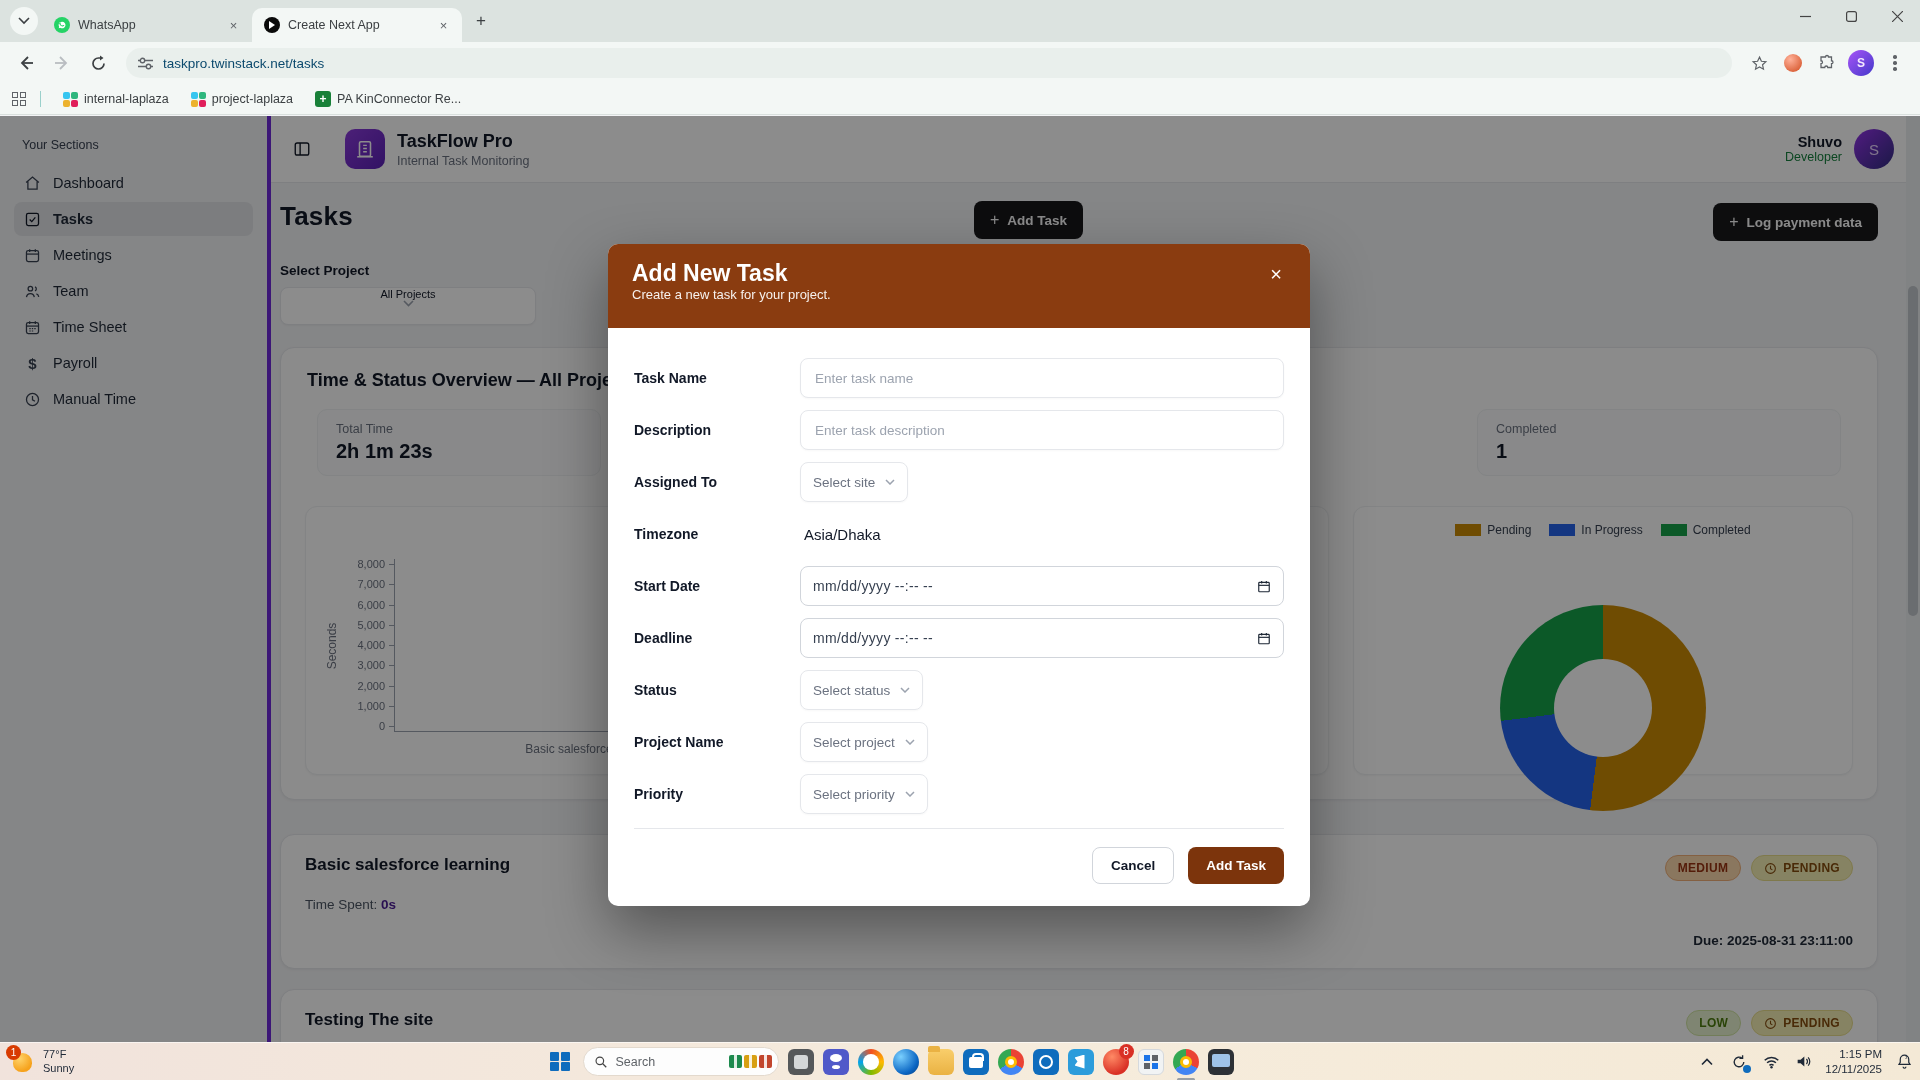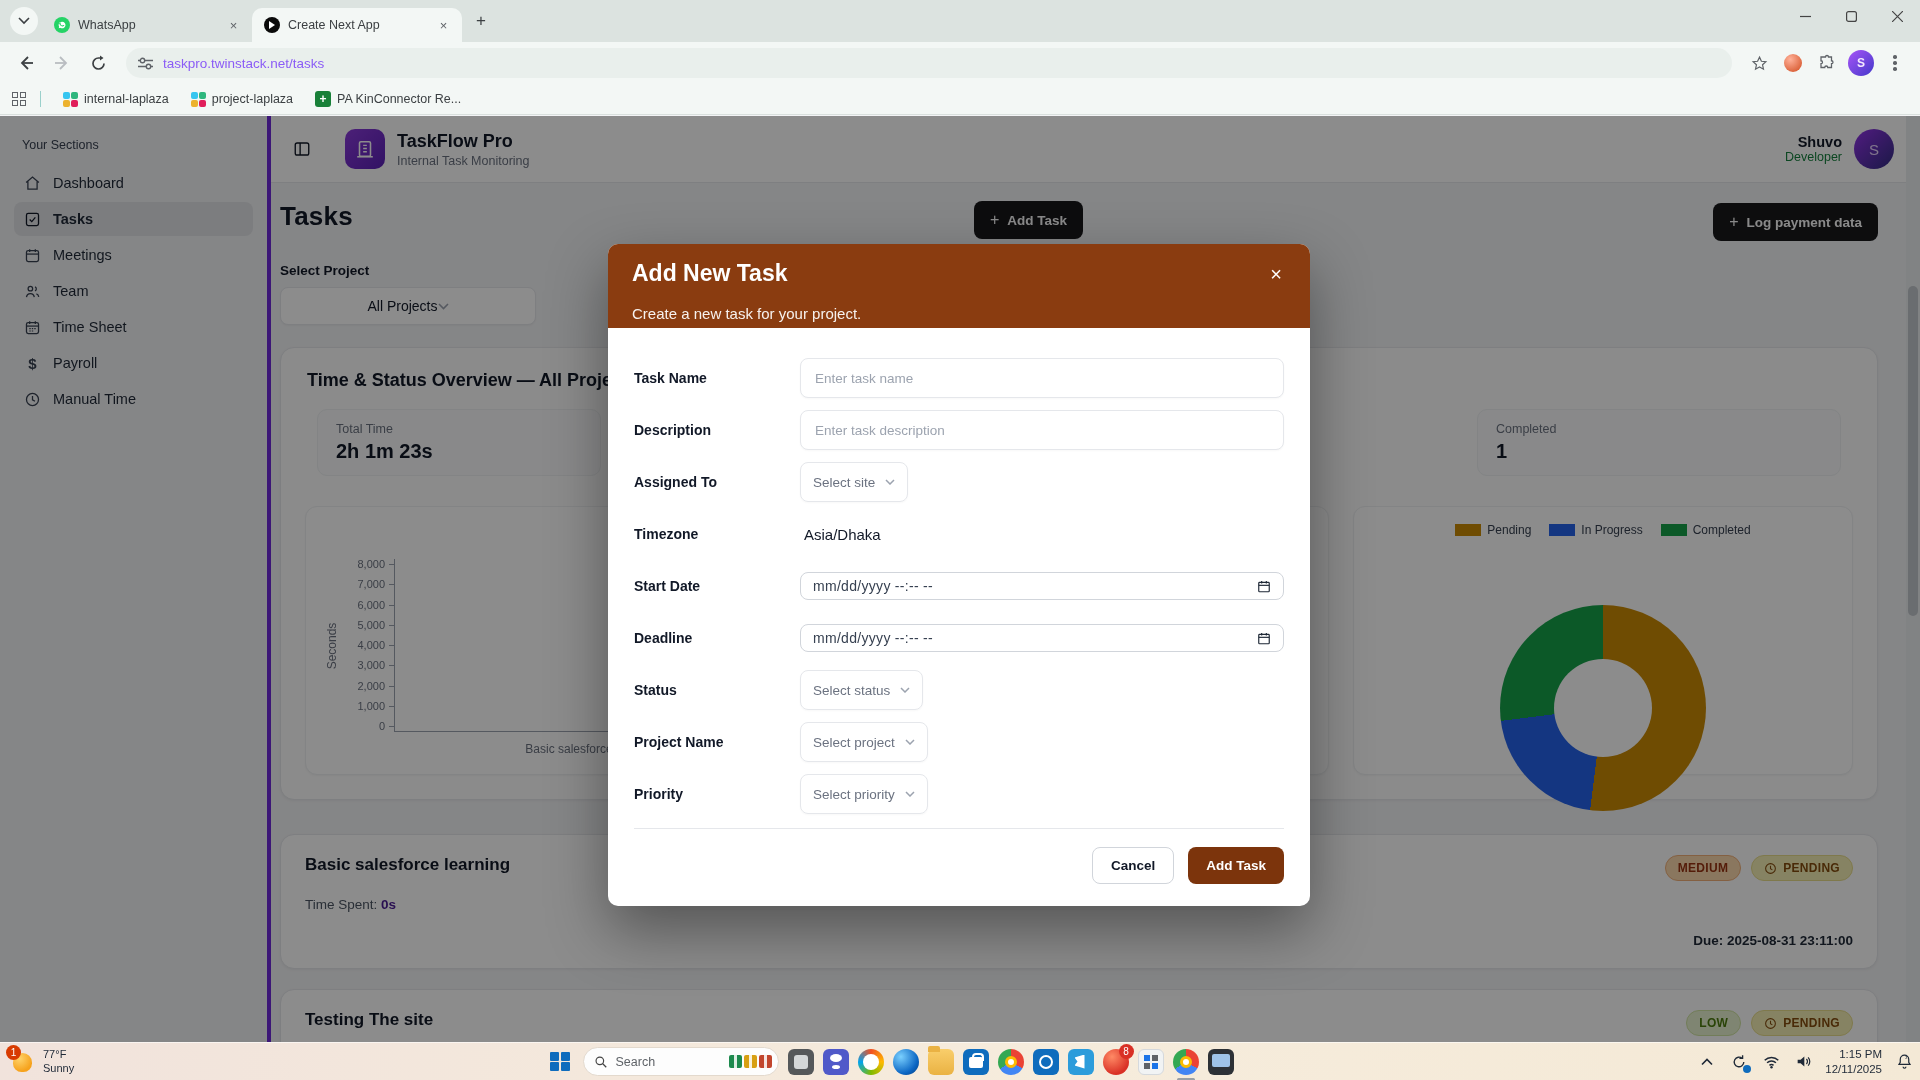--- a/index.html
+++ b/index.html
@@ -21,21 +21,21 @@
   .fav-next { background:#0a0a0a; }
   .fav-next::after { content:""; position:absolute; left:5px; top:4px; border-left:6px solid #fff; border-top:4px solid transparent; border-bottom:4px solid transparent; }
   .newtab { width:26px; height:26px; margin:0 0 8px 6px; border-radius:50%; display:flex; align-items:center; justify-content:center; font-size:17px; color:#3c4043; }
   .wincontrols { position:absolute; right:0; top:0; height:32px; display:flex; }
   .winbtn { width:46px; height:32px; display:flex; align-items:center; justify-content:center; color:#444; }
   .winbtn svg { display:block; }
 
   .toolbar { height:42px; background:#f3f7f5; display:flex; align-items:center; padding:0 10px; gap:4px; }
   .navbtn { width:32px; height:32px; border-radius:50%; display:flex; align-items:center; justify-content:center; }
   .urlpill { flex:1; height:30px; margin:0 8px; background:#e9efec; border-radius:15px; display:flex; align-items:center; padding:0 12px; gap:10px; }
-  .urltext { font-size:13.5px; color:#8b5cf6; }
+  .urltext { font-size:13.5px; color:#0c4a6e; }
   .tbicon { width:30px; height:30px; display:flex; align-items:center; justify-content:center; }
   .avatar-sm { width:26px; height:26px; border-radius:50%; background:linear-gradient(135deg,#a855f7,#4338ca); color:#f3e8ff; font-size:12px; font-weight:bold; display:flex; align-items:center; justify-content:center; }
   .dots3 { display:flex; flex-direction:column; gap:2.5px; }
   .dots3 i { width:3.5px; height:3.5px; border-radius:50%; background:#5f6368; }
 
   .bookmarks { height:31px; background:#f3f7f5; border-bottom:1px solid #d9e0dd; display:flex; align-items:center; padding:0 12px; gap:6px; font-size:12.5px; color:#3c4043; }
   .bm-sep { width:1px; height:16px; background:#9ad0cb; margin:0 8px; }
   .bm { display:flex; align-items:center; gap:6px; padding:3px 8px; border-radius:6px; }
   .appsgrid { display:grid; grid-template-columns:6px 6px; grid-gap:2px; }
   .appsgrid i { width:6px; height:6px; border:1.8px solid #5f6368; }
@@ -64,21 +64,21 @@
 
   .content { position:absolute; left:0; right:28px; top:67px; bottom:0; padding:18px 14px 0 9px; }
   .titlerow { position:relative; height:48px; }
   .h1 { font-size:26px; font-weight:bold; letter-spacing:.2px; }
   .btn-dark { display:inline-flex; align-items:center; gap:8px; background:#18181b; color:#fafafa; border:none; border-radius:8px; font-size:13.5px; font-weight:bold; padding:0 16px; height:38px; font-family:inherit; }
   .btn-dark .plus { font-size:16px; font-weight:normal; }
   .pos-addtask { position:absolute; left:694px; top:0; }
   .pos-logpay { position:absolute; right:0; top:2px; }
   .filterblock { margin-top:14px; }
   .filterlabel { font-size:13.5px; font-weight:bold; margin-bottom:9px; }
-  .selectbox { width:256px; height:38px; background:#fff; border:1px solid #e5e7eb; border-radius:8px; display:flex; align-items:center; justify-content:center; padding:0 12px; font-size:14px; color:#111827; box-shadow:0 1px 2px rgba(0,0,0,.04); }
+  .selectbox { width:256px; height:38px; background:#fff; border:1px solid #e5e7eb; border-radius:8px; display:flex; align-items:center; justify-content:flex-start; padding:0 12px; font-size:11px; color:#111827; box-shadow:0 1px 2px rgba(0,0,0,.04);flex-direction:column; }
 
   .overviewcard { margin-top:22px; background:#fdfdfd; border:1px solid #e5e7eb; border-radius:14px; padding:20px 24px 24px; box-shadow:0 1px 3px rgba(0,0,0,.05); }
   .ovtitle { font-size:18px; font-weight:bold; margin:2px 0 18px 2px; }
   .statrow { display:flex; padding:0 12px; }
   .statbox { background:#f9fafb; border:1px solid #eef0f2; border-radius:10px; padding:12px 18px; }
   .statbox .sl { font-size:12.5px; color:#6b7280; }
   .statbox .sv { font-size:20px; font-weight:bold; margin-top:4px; }
   .stat-total { width:284px; }
   .stat-completed { width:364px; margin-left:auto; }
   .chartsrow { display:flex; gap:24px; margin-top:30px; }
@@ -115,29 +115,29 @@
 
   .vscroll { position:absolute; right:0; top:0; bottom:0; width:14px; background:#eceef0; }
   .vthumb { position:absolute; left:2px; right:2px; top:170px; height:330px; border-radius:5px; background:#c2c7cc; }
 
   .overlay { position:absolute; inset:0; background:rgba(0,0,0,0.45); }
 
   
   .modal { position:absolute; left:608px; top:128px; width:702px; height:662px; background:#fff; border-radius:10px; box-shadow:0 24px 60px rgba(0,0,0,.4); overflow:hidden; }
   .m-head { height:84px; background:#8a3c10; color:#fff; padding:16px 24px; position:relative; }
   .m-title { font-size:23px; font-weight:bold; }
-  .m-sub { font-size:15px; margin-top:18px; color:rgba(255,255,255,.93); }
+  .m-sub { font-size:13px; margin-top:0; color:rgba(255,255,255,.93); }
   .m-close { position:absolute; right:20px; top:16px; width:28px; height:28px; display:flex; align-items:center; justify-content:center; font-size:20px; color:#fff; }
   .m-body { padding:30px 26px 0; }
   .m-row { display:flex; align-items:center; height:40px; margin-bottom:12px; }
   .m-label { width:166px; font-size:14px; font-weight:bold; color:#111827; flex:0 0 auto; }
   .m-input { flex:1; height:40px; border:1px solid #e5e7eb; border-radius:8px; padding:0 14px; font-size:13.5px; font-family:inherit; color:#111827; box-shadow:0 1px 2px rgba(0,0,0,.03); outline:none; }
   .m-input::placeholder { color:#9ca3af; }
   .m-select { height:40px; border:1px solid #e5e7eb; border-radius:8px; display:inline-flex; align-items:center; gap:10px; padding:0 12px; font-size:13.5px; color:#6b7280; box-shadow:0 1px 2px rgba(0,0,0,.03); }
-  .m-date { flex:1; height:28px; border:1px solid #d1d5db; border-radius:8px; display:flex; align-items:center; padding:0 12px; font-size:14px; color:#374151; }
+  .m-date { flex:1; height:40px; border:1px solid #d1d5db; border-radius:8px; display:flex; align-items:center; padding:0 12px; font-size:14px; color:#374151; }
   .m-date .dtxt { flex:1; letter-spacing:.3px; }
   .m-static { font-size:15px; color:#111827; padding-left:4px; }
   .m-foot { margin:14px 26px 0; border-top:1px solid #e5e7eb; padding-top:18px; display:flex; justify-content:flex-end; gap:14px; }
   .btn-cancel { height:37px; padding:0 18px; background:#fff; border:1px solid #d1d5db; border-radius:8px; font-size:13.5px; font-weight:bold; color:#111827; font-family:inherit; }
   .btn-submit { height:37px; padding:0 18px; background:#7c340c; border:none; border-radius:8px; font-size:13.5px; font-weight:bold; color:#fff; font-family:inherit; }
 
   
   .taskbar { position:absolute; left:0; right:0; bottom:0; height:38px; background:linear-gradient(90deg,#f1e3dc,#f6ecdc 55%,#f4e9d6); border-top:1px solid rgba(255,255,255,.6); display:flex; align-items:center; }
   .weather { display:flex; align-items:center; gap:7px; padding-left:10px; width:170px; }
   .wicon { position:relative; width:26px; height:26px; }

